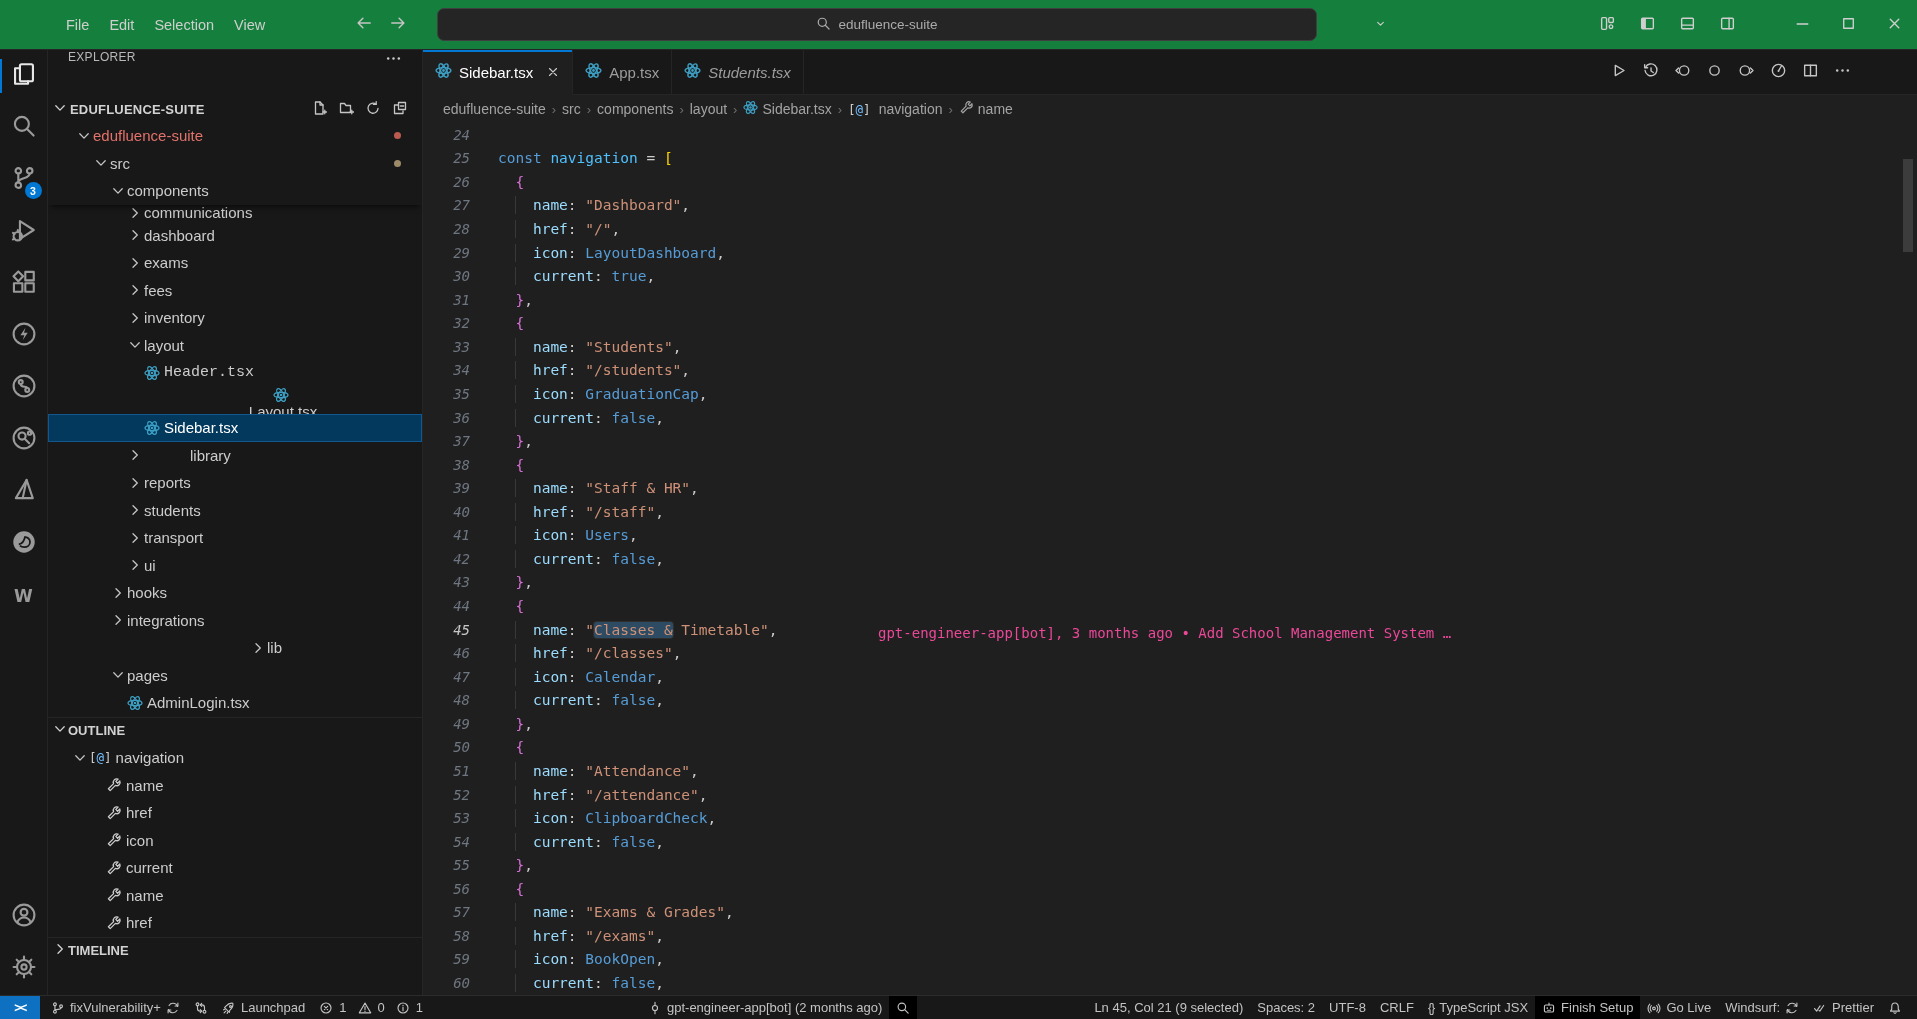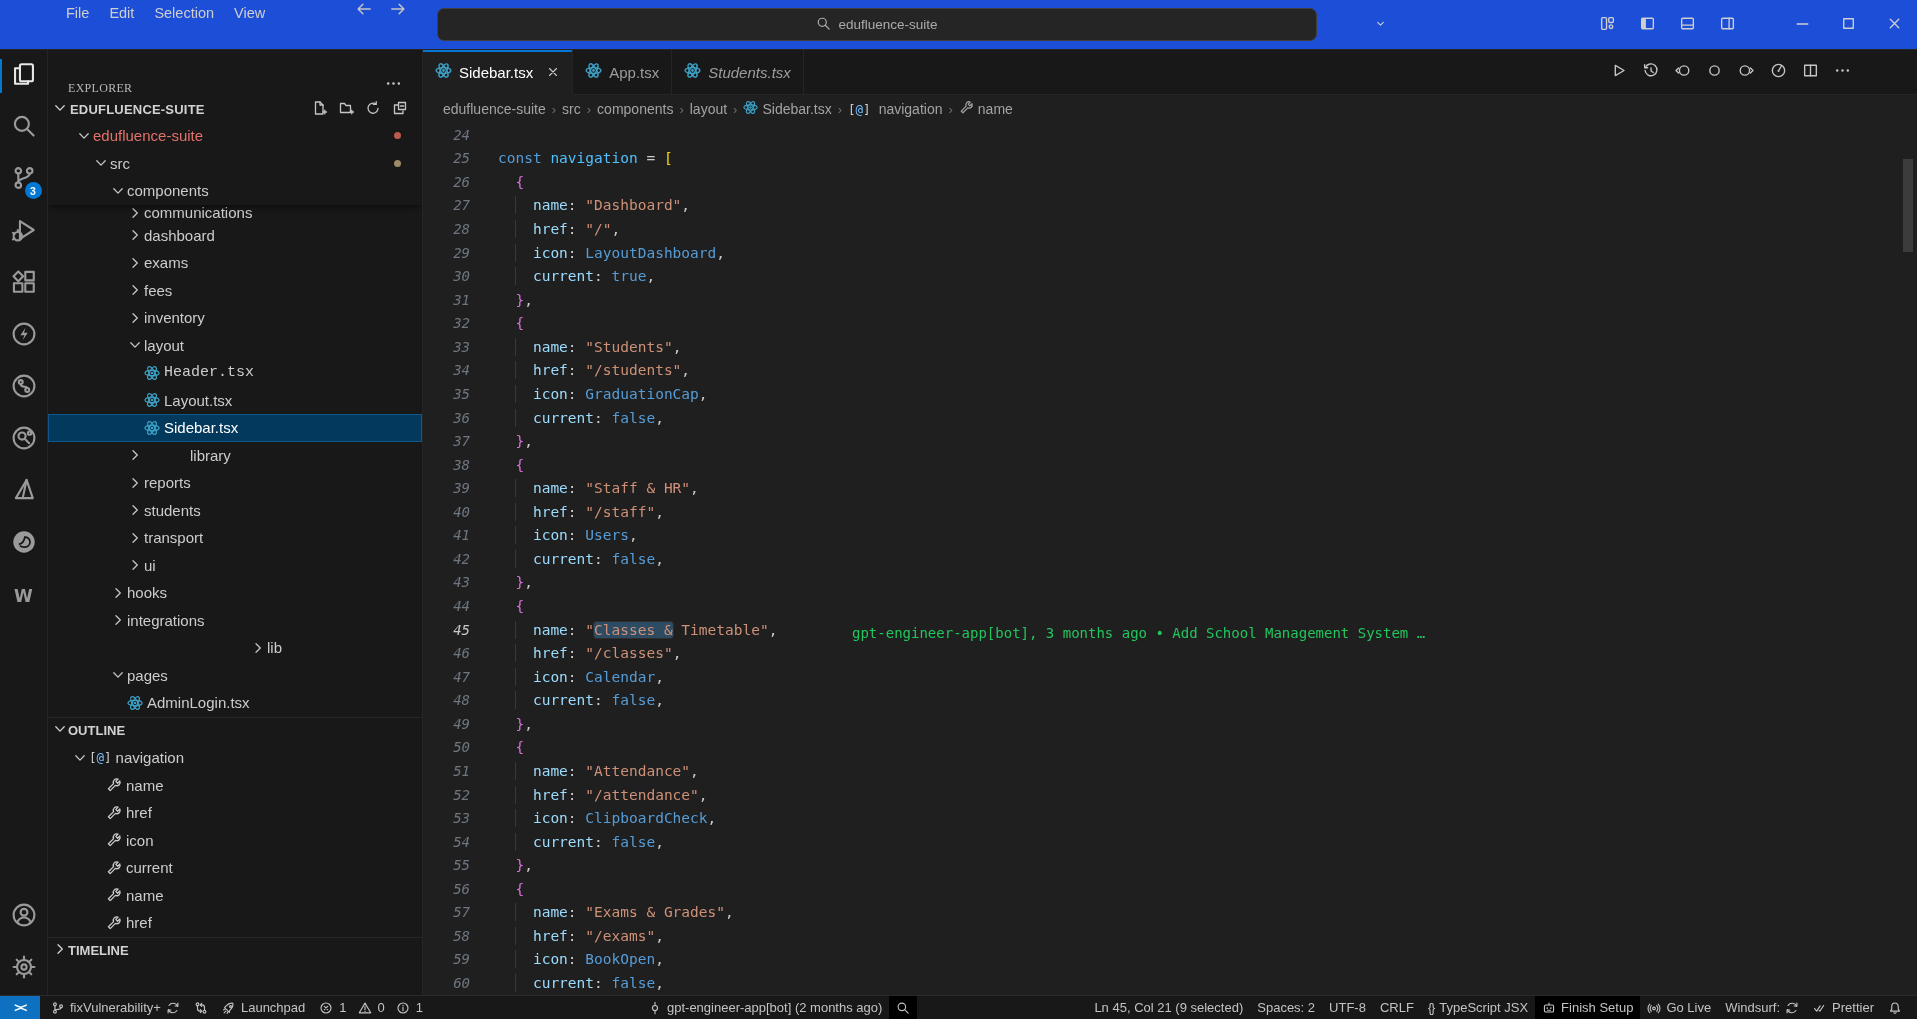--- a/index.html
+++ b/index.html
@@ -2,21 +2,21 @@
 <html><head>
 <meta charset="utf-8">
 <style>
   * { margin:0; padding:0; box-sizing:border-box; }
   html,body { background:#000; }
   body { font-family:"Liberation Sans", sans-serif; color:#cccccc; }
   #app { position:relative; width:1917px; height:1019px; background:#1f1f1f; overflow:hidden;
          display:grid; grid-template-rows:50px 945px 24px; grid-template-columns:48px 375px 1fr; }
 
   
-  #titlebar { grid-column:1/4; background:#1d4ed8; display:flex; position:relative; border-bottom:1px solid #262626; }
+  #titlebar { grid-column:1/4; background:#15803d; display:flex; align-items:center; position:relative; border-bottom:1px solid #262626; }
   #logo { width:48px; display:flex; justify-content:center; }
   .menu-item { padding:5px 10px; font-size:14.5px; color:#cfcfcf; border-radius:5px; }
   #nav-arrows { display:flex; gap:16px; margin-left:60px; color:#c5c5c5; }
   #nav-arrows .icon svg { width:18px; height:18px; }
   #cmd-center { position:absolute; left:437px; top:8px; width:880px; height:33px; background:#252525;
     border:1px solid #3f3f3f; border-radius:7px; display:flex; align-items:center; justify-content:center;
     gap:7px; color:#ababab; font-size:13.5px; }
   #cmd-center .icon svg { width:15px; height:15px; }
   #title-right { position:absolute; right:0; top:0; height:50px; display:flex; align-items:center; }
   #copilot-group { display:flex; align-items:center; gap:2px; margin-right:200px; color:#cfcfcf; }
@@ -31,21 +31,21 @@
   .act svg { width:26px; height:26px; }
   .act.active { color:#e7e7e7; }
   .act.active::before { content:""; position:absolute; left:0; top:9px; bottom:9px; width:2px; background:#0078d4; }
   .act .badge { position:absolute; right:6px; bottom:7px; min-width:17px; height:17px; border-radius:9px; background:#0078d4;
     color:#fff; font-size:10.5px; display:flex; align-items:center; justify-content:center; font-weight:bold; }
   #activity-spacer { flex:1; }
   .wletter { font-size:17px; font-weight:bold; font-family:"DejaVu Sans", sans-serif; }
 
   
   #sidebar { background:#181818; border-right:1px solid #252525; overflow:hidden; display:flex; flex-direction:column; }
-  #pane-header { height:46px; display:flex; align-items:flex-end; justify-content:space-between; padding:0 20px 0 20px;font-family:Liberation Serif, serif; }
+  #pane-header { height:46px; display:flex; align-items:flex-start; justify-content:space-between; padding:0 20px 0 20px; }
   #pane-header .label { font-size:12px; color:#b8b8b8; letter-spacing:.3px; }
   #pane-header .icon svg { width:17px; height:17px; color:#cccccc; }
   .sec-header { height:26px; display:flex; align-items:center; font-weight:bold; font-size:13px; color:#d2d2d2; padding-left:4px; }
   .sec-header .chev svg { width:16px; height:16px; }
   .sec-header .ttl { margin-left:2px; letter-spacing:.2px; }
   .sec-actions { margin-left:auto; display:flex; gap:11px; padding-right:14px; color:#c5c5c5; }
   .sec-actions .icon svg { width:16px; height:16px; }
   .row { height:27.5px; display:flex; align-items:center; font-size:15px; color:#cccccc; position:relative; }
   .row .chev { width:17px; display:flex; }
   .row .chev svg { width:16px; height:16px; color:#c5c5c5; }
@@ -84,21 +84,21 @@
   #code { flex:1; position:relative; font-family:"DejaVu Sans Mono", monospace; font-size:14.5px; overflow:hidden; }
   .cl { height:23.57px; display:flex; align-items:center; }
   .ln { width:47px; text-align:right; color:#6e7681; flex:none; font-size:14px;font-style:italic; }
   .ln.active { color:#c6c6c6; }
   .lc { margin-left:28px; position:relative; white-space:pre; display:flex; align-items:center; }
   .guide { position:absolute; left:17.4px; top:-1px; bottom:-1px; border-left:1px solid #383838; }
   .tok-pl { color:#cccccc; } .tok-kw { color:#569cd6; } .tok-var { color:#4fc1ff; }
   .tok-prop { color:#9cdcfe; } .tok-str { color:#ce9178; } .tok-ent { color:#569cd6; }
   .tok-b1 { color:#ffd700; } .tok-b2 { color:#d670d6; }
   .tok-sel { color:#ce9178; background:#2d4c63; border-radius:3px; box-shadow:0 0 0 1px rgba(255,255,255,.07); }
-  .blame { position:absolute; left:354px; top:0; color:#22c55e; white-space:pre; font-size:14px; line-height:23.57px; }
+  .blame { position:absolute; left:380px; top:0; color:#ec4899; white-space:pre; font-size:14px; line-height:23.57px; }
   #scroll-thumb { position:absolute; right:4px; top:109px; width:10px; height:93px; background:rgba(121,121,121,.32); }
 
   
   #statusbar { grid-column:1/4; background:#181818; border-top:1px solid #2b2b2b; display:flex; align-items:center;
     font-size:13px; color:#c3c3c3; }
   .st { display:flex; align-items:center; gap:5px; padding:0 7px; height:24px; white-space:nowrap; }
   .st .icon { display:flex; }
   .st .icon svg { width:14px; height:14px; }
   .st.remote { background:#0e70c0; color:#ffffff; width:40px; justify-content:center; font-weight:bold; letter-spacing:-1.5px;
     font-size:12.5px; margin-right:4px; }
@@ -411,21 +411,21 @@
               <g stroke="currentColor" fill="none" stroke-width="1.3" stroke-linecap="round" stroke-linejoin="round">
                 <ellipse cx="8" cy="8" rx="7" ry="2.7"></ellipse>
                 <ellipse cx="8" cy="8" rx="7" ry="2.7" transform="rotate(60 8 8)"></ellipse>
                 <ellipse cx="8" cy="8" rx="7" ry="2.7" transform="rotate(120 8 8)"></ellipse>
               </g>
               <circle cx="8" cy="8" r="1.3" fill="currentColor"></circle>
             </svg>
           </span>
           <span class="lbl">Header.tsx</span>
         </div>
-        <div class="row" style="padding-left: 96px;">
+        <div class="row" style="padding-left: 96px; flex-direction: column;">
           <span class="icon react ficon">
             <svg viewBox="0 0 16 16" xmlns="http://www.w3.org/2000/svg">
               <g stroke="currentColor" fill="none" stroke-width="1.3" stroke-linecap="round" stroke-linejoin="round">
                 <ellipse cx="8" cy="8" rx="7" ry="2.7"></ellipse>
                 <ellipse cx="8" cy="8" rx="7" ry="2.7" transform="rotate(60 8 8)"></ellipse>
                 <ellipse cx="8" cy="8" rx="7" ry="2.7" transform="rotate(120 8 8)"></ellipse>
               </g>
               <circle cx="8" cy="8" r="1.3" fill="currentColor"></circle>
             </svg>
           </span>

